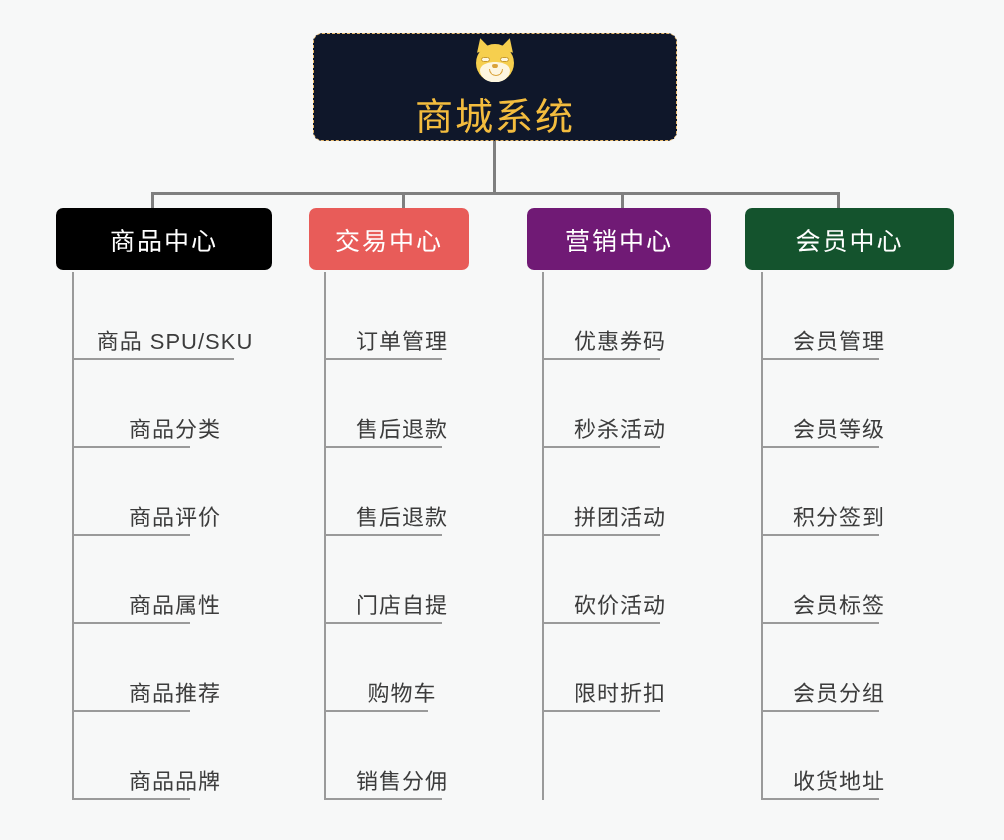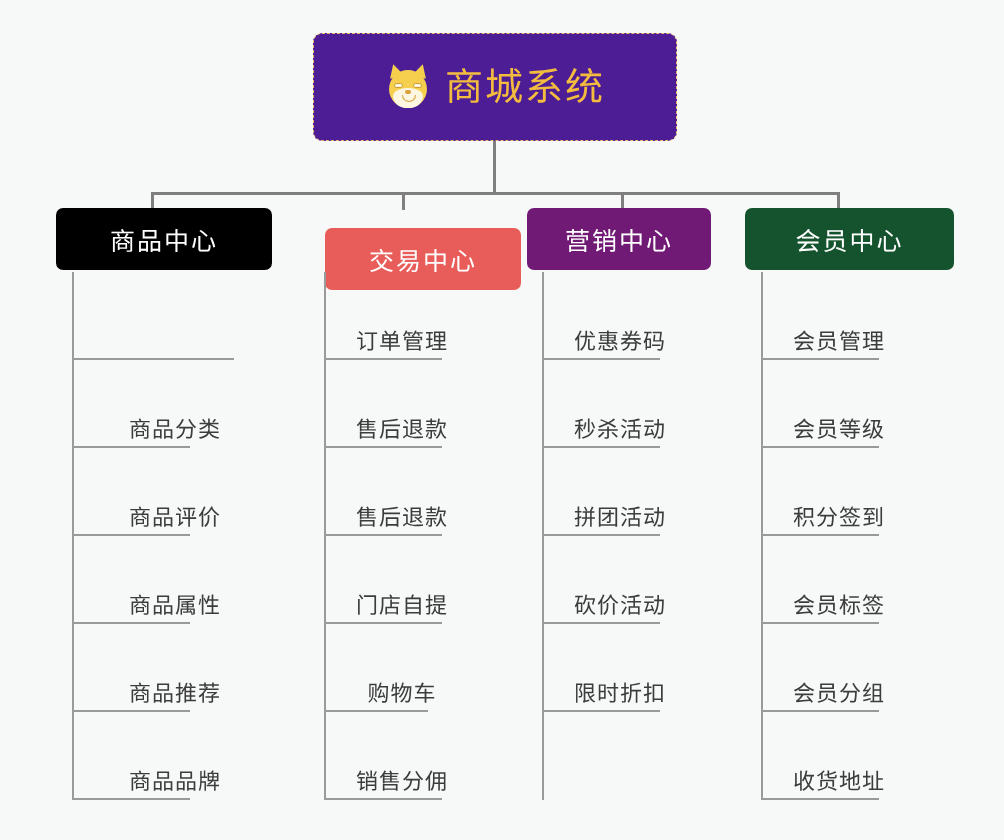--- a/index.html
+++ b/index.html
@@ -21,28 +21,29 @@
     height: 840px;
   }
 
   
   .root-node {
     position: absolute;
     left: 313px;
     top: 33px;
     width: 364px;
     height: 108px;
-    background: #4c1d95;
+    background: #0f172a;
     border: 1px dashed #e9b96b;
     border-radius: 9px;
     box-sizing: border-box;
     display: flex;
     align-items: center;
     justify-content: center;
     gap: 14px;
+    flex-direction: column;
   }
   .root-icon {
     width: 46px;
     height: 46px;
     position: relative;
     flex: 0 0 auto;
   }
   
   .shiba-head {
     position: absolute;
@@ -188,34 +189,35 @@
   <div class="conn v" style="left:493px; top:141px; height:53px;"></div>
   <div class="conn h" style="left:151px; top:192px; width:688px;"></div>
   <div class="conn v" style="left:151px; top:192px; height:18px;"></div>
   <div class="conn v" style="left:402px; top:192px; height:18px;"></div>
   <div class="conn v" style="left:621px; top:192px; height:18px;"></div>
   <div class="conn v" style="left:837px; top:192px; height:18px;"></div>
 
   <div class="cat-box" style="left: 56px; top: 208px; width: 216px; background: #000000;">
     <span>商品中心</span>
   </div>
-  <div class="cat-box" style="left: 325px; top: 208px; width: 196px; background: rgb(232, 92, 89); margin-top: 20px;">
+  <div class="cat-box" style="left: 309px; top: 208px; width: 160px; background: rgb(232, 92, 89);">
     <span>交易中心</span>
   </div>
   <div class="cat-box" style="left: 527px; top: 208px; width: 184px; background: #701a75;">
     <span>营销中心</span>
   </div>
   <div class="cat-box" style="left: 745px; top: 208px; width: 209px; background: #14532d; text-align: right;">
     <span>会员中心</span>
   </div>
 
   <div class="leaf-col" style="left:72px; width:206px;">
       <span class="leaf-spine" style="height: 528px;"></span>
       <div class="leaf-item">
         <span class="leaf-rule" style="width: 162px;"></span>
+        <span class="leaf-label">商品 SPU/SKU</span>
       </div>
       <div class="leaf-item">
         <span class="leaf-rule" style="width: 118px;"></span>
         <span class="leaf-label">商品分类</span>
       </div>
       <div class="leaf-item">
         <span class="leaf-rule" style="width: 118px;"></span>
         <span class="leaf-label">商品评价</span>
       </div>
       <div class="leaf-item">

